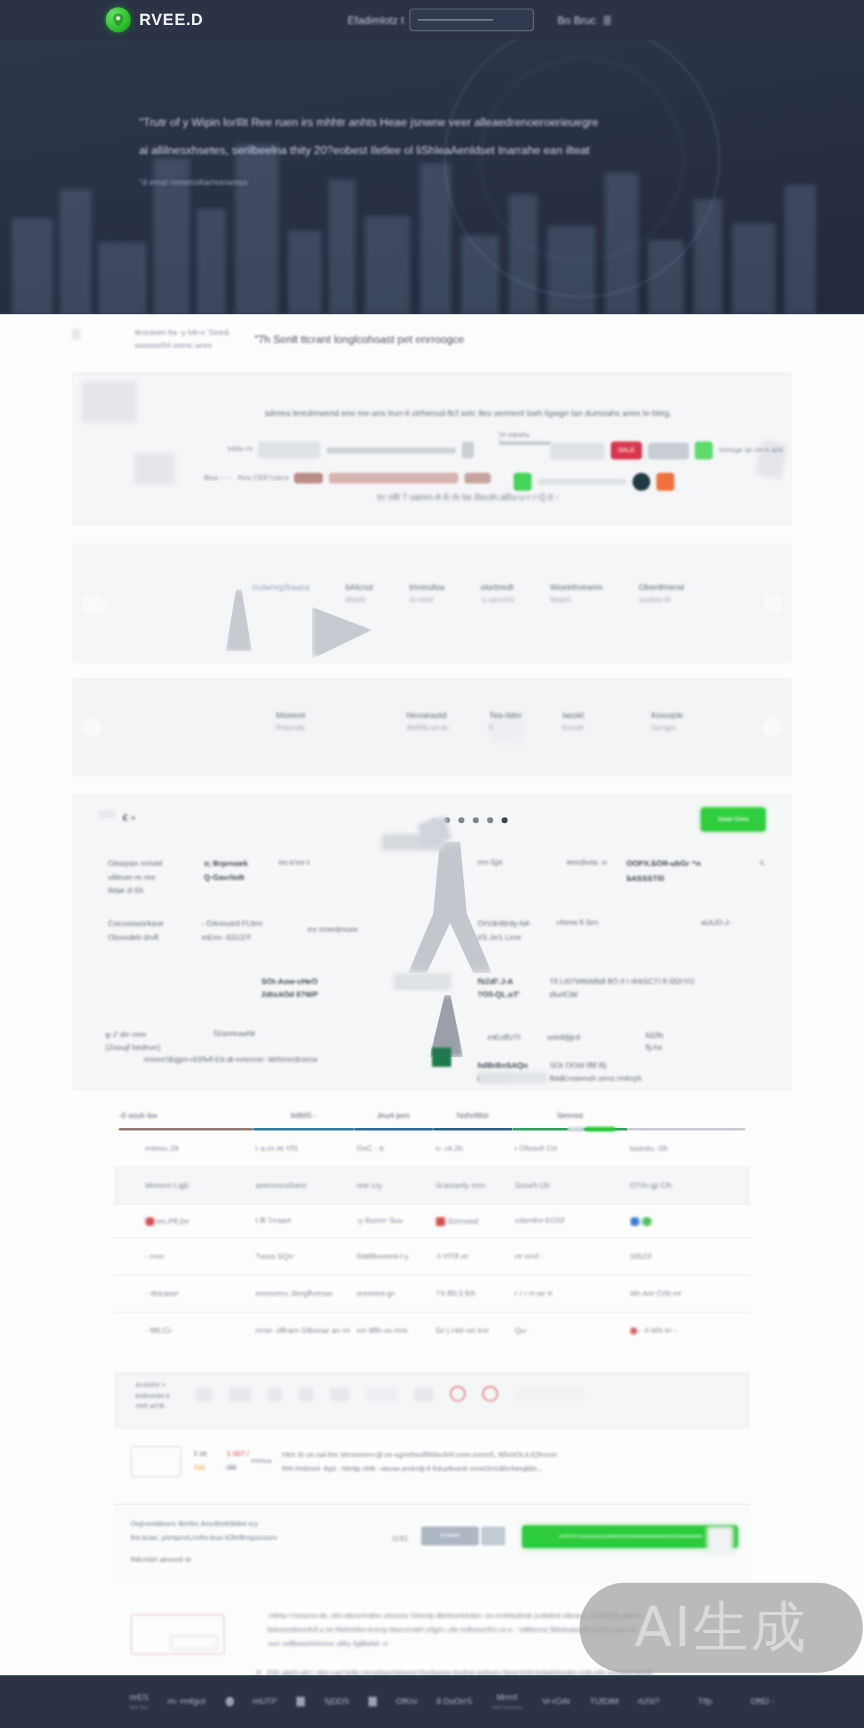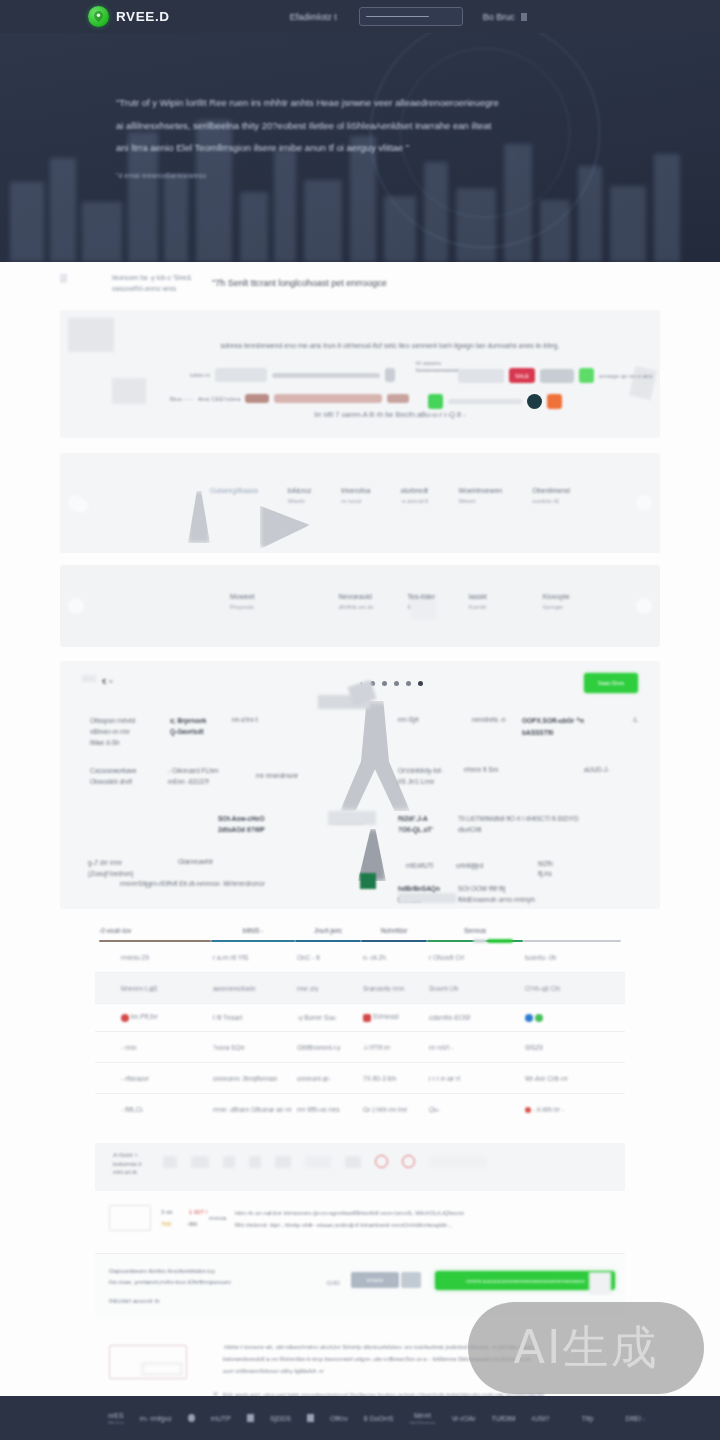--- a/index.html
+++ b/index.html
@@ -24,21 +24,21 @@
     width: 21px; height: 21px; border-radius: 50%;
     background: radial-gradient(circle at 35% 32%, #6ce26a, #21b821 70%, #169016);
     display: flex; align-items: center; justify-content: center;
     box-shadow: 0 0 5px rgba(40,200,60,.45);
   }
   .logo-dot svg { display:block; }
   .brand-name {
     color: #f2f4f8; font-size: 13.5px; font-weight: bold;
     letter-spacing: .6px; filter: blur(0.65px);
   }
-  .nav-center { margin-left: 120px; display: flex; align-items: center; gap: 22px; }
+  .nav-center { margin-left: 120px; display: flex; align-items: center; gap: 4px; }
   .nav-link { color: #c3cad8; font-size: 9px; filter: blur(0.8px); }
   .nav-search {
     width: 104px; height: 19px; border: 1px solid #5a6477; border-radius: 3px;
     background: #313a4e; display: flex; align-items: center; padding: 0 6px;
   }
   .nav-search-line {
     height: 1.5px; width: 70%; background: #8d97a9; border-radius: 1px;
     filter: blur(0.6px);
   }
   .nav-right { margin-left: 20px; display:flex; align-items:center; gap:6px; }
@@ -262,22 +262,22 @@
     position: absolute; left: 0; bottom: 0; width: 720px; height: 44px;
     background: #2b3345; display: flex; align-items: center;
   }
   .footer .items { display: flex; align-items: center; gap: 16px; margin-left: 108px; }
   .f-item { color: #aeb6c6; font-size: 7px; filter: blur(1.1px); white-space: nowrap; text-align:center; }
   .f-item .sub { display:block; font-size: 4px; color:#7f879a; margin-top:1px; }
   .f-ic { width: 7px; height: 8px; background: #9aa2b3; filter: blur(1px); }
 
   
   .watermark {
-    position: absolute; right: 16px; bottom: 46px;
-    width: 236px; height: 92px; border-radius: 46px;
+    position: absolute; right: 1px; bottom: 46px;
+    width: 236px; height: 75px; border-radius: 46px;
     background: rgba(160,160,160,.72);
     display: flex; align-items: center; justify-content: center;
     z-index: 60;
   }
   .watermark span {
     font-size: 46px; color: #d9d9d9; letter-spacing: 2px;
     font-family: "DejaVu Sans", sans-serif; font-weight: 500;
   }
 </style>
 </head>
@@ -317,21 +317,20 @@
         <rect x="512" y="94" width="3" height="4"></rect>
       </g>
     </svg>
     <div class="hero-ring"></div>
     <div class="hero-ring2"></div>
 
     <div class="hero-inner">
       <div class="hero-sub">
         <p>"Trutr of y Wipin lorIlIt Ree ruen irs mhhtr anhts Heae jsnwne veer alleaedrenoeroerieuegre</p>
         <p>ai allilnesxhsetes, serilbeelna thity 20?eobest Iletlee ol liShleaAenldset Inarrahe ean ilteat</p>
-        <p>ani ltrra aenio Elel Teomllrrsgion ilsere  irnibe anun  tf oi aerguy vlittae "</p>
       </div>
       <div class="hero-note">"d emal nrewrco6arresrareso</div>
     </div>
   </div>
 
   <div class="topbar">
     <div class="brand">
       <span class="logo-dot">
         <svg width="9" height="11" viewBox="0 0 9 11">
           <path d="M4.5 0C2 0 0 2 0 4.4 0 7.6 4.5 11 4.5 11S9 7.6 9 4.4C9 2 7 0 4.5 0z" fill="#1a7a1a" opacity=".55"></path>

